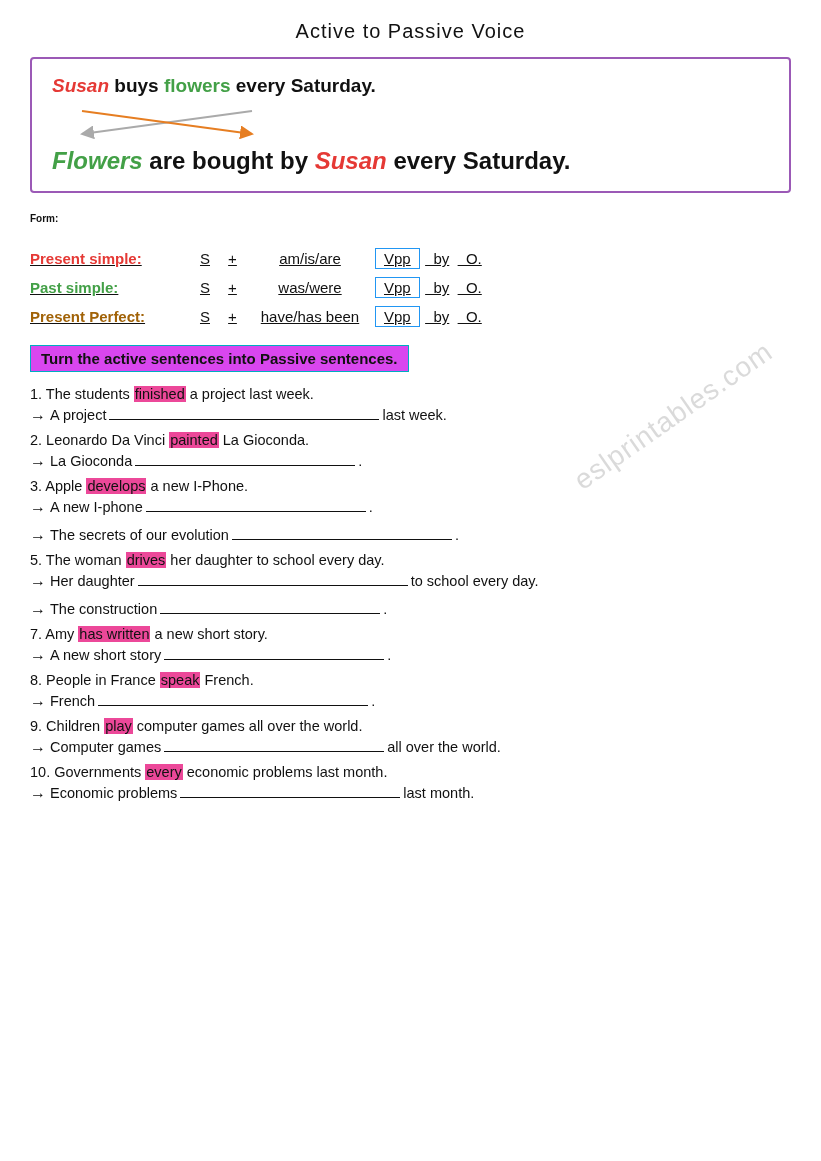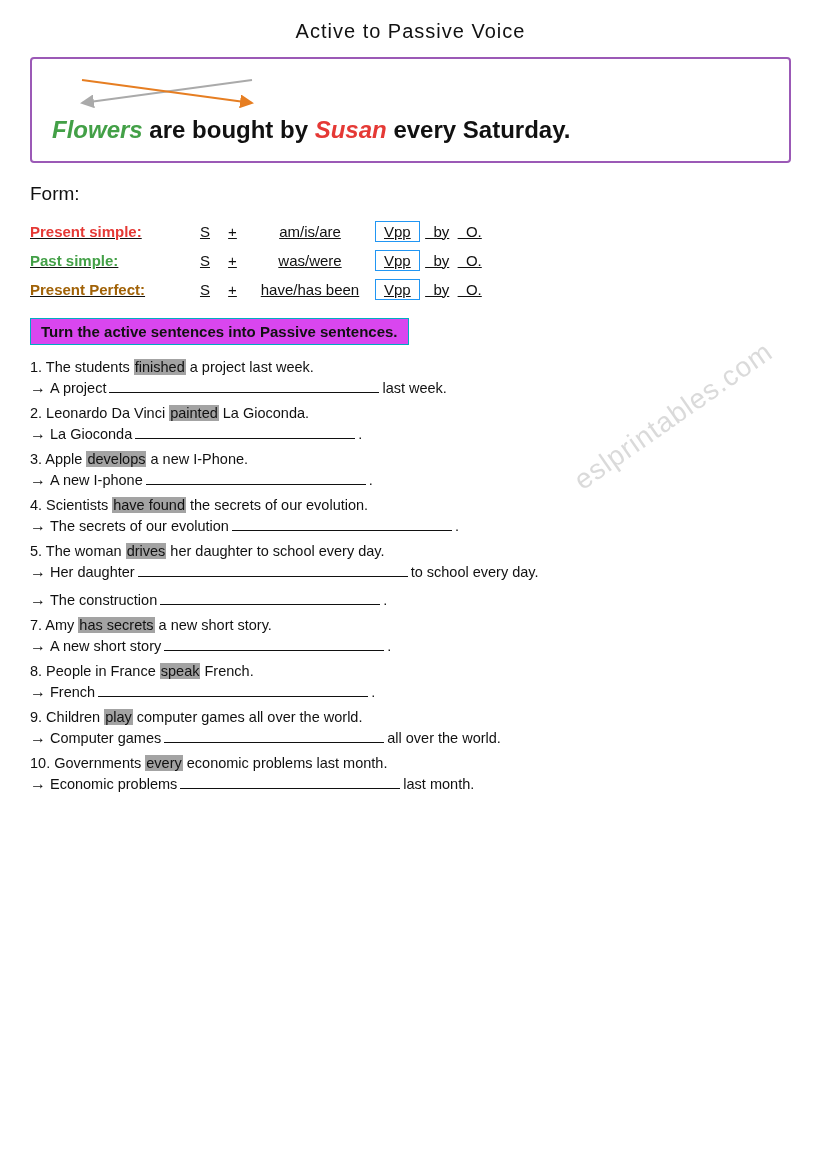--- a/index.html
+++ b/index.html
@@ -55,23 +55,23 @@
     .ex-are-bought { color: #111; }
     .ex-susan2 { color: #e53935; }
     .ex-every2 { color: #111; }
 
     
     .form-section {
       margin-bottom: 18px;
     }
 
     .form-title {
-      font-weight: normal;
-      font-size: 19px;
-      margin-bottom: 16px;
+      font-weight: bold;
+      font-size: 10px;
+      margin-bottom: 24px;
       font-family: Arial, sans-serif;
     }
 
     .form-row {
       display: flex;
       align-items: center;
       margin-bottom: 8px;
       font-size: 15px;
       font-family: Arial, sans-serif;
       text-decoration: underline;
@@ -135,21 +135,21 @@
       flex-wrap: wrap;
     }
 
     .arrow-bullet {
       color: #111;
       font-size: 16px;
       margin-right: 4px;
     }
 
     .highlight-verb {
-      background: #a3a3a3;
+      background: #ec4899;
       font-weight: normal;
       padding: 0 1px;
     }
 
     .blank {
       display: inline-block;
       border-bottom: 1.5px solid #111;
       min-width: 220px;
       height: 16px;
       vertical-align: bottom;
@@ -184,20 +184,23 @@
 </head>
 <body>
 
 
 
 
 <div class="page-title">Active to Passive Voice</div>
 
 
 <div class="example-box">
+  <div class="example-line1">
+    <span class="ex-susan" style="font-style:italic;">Susan </span><span class="ex-buys">buys </span><span class="ex-flowers">flowers </span><span class="ex-every-saturday">every Saturday.</span>
+  </div>
 
   <div style="position:relative; height:36px; margin: 2px 0 2px 0;">
     <svg class="arrows-svg" width="320" height="34" viewBox="0 0 320 34">
 
       <defs>
         <marker id="arrowhead-grey" markerWidth="7" markerHeight="7" refX="6" refY="3.5" orient="auto">
           <polygon points="0 0, 7 3.5, 0 7" fill="#aaa"></polygon>
         </marker>
         <marker id="arrowhead-orange" markerWidth="7" markerHeight="7" refX="6" refY="3.5" orient="auto">
           <polygon points="0 0, 7 3.5, 0 7" fill="#e67e22"></polygon>
@@ -271,41 +274,40 @@
   </div>
 
   <div class="exercise-item">
     <div class="active-line">3. Apple <span class="highlight-verb">develops</span> a new I-Phone.</div>
     <div class="passive-line">
       <span class="arrow-bullet">→</span> A new I-phone <span class="blank"></span>.
     </div>
   </div>
 
   <div class="exercise-item">
-    <div class="active-line">4. Scientists <span class="highlight-verb">have found</span> the secrets of our evolution.</div>
     <div class="passive-line">
       <span class="arrow-bullet">→</span> The secrets of our evolution <span class="blank"></span>.
     </div>
   </div>
 
   <div class="exercise-item">
     <div class="active-line">5. The woman <span class="highlight-verb">drives</span> her daughter to school every day.</div>
     <div class="passive-line">
       <span class="arrow-bullet">→</span> Her daughter <span class="blank blank-long"></span> to school every day.
     </div>
   </div>
 
   <div class="exercise-item">
     <div class="passive-line">
       <span class="arrow-bullet">→</span> The construction <span class="blank"></span>.
     </div>
   </div>
 
   <div class="exercise-item">
-    <div class="active-line">7. Amy <span class="highlight-verb">has secrets</span> a new short story.</div>
+    <div class="active-line">7. Amy <span class="highlight-verb">has written</span> a new short story.</div>
     <div class="passive-line">
       <span class="arrow-bullet">→</span> A new short story <span class="blank"></span>.
     </div>
   </div>
 
   <div class="exercise-item">
     <div class="active-line">8. People in France <span class="highlight-verb">speak</span> French.</div>
     <div class="passive-line">
       <span class="arrow-bullet">→</span> French <span class="blank blank-long"></span>.
     </div>

